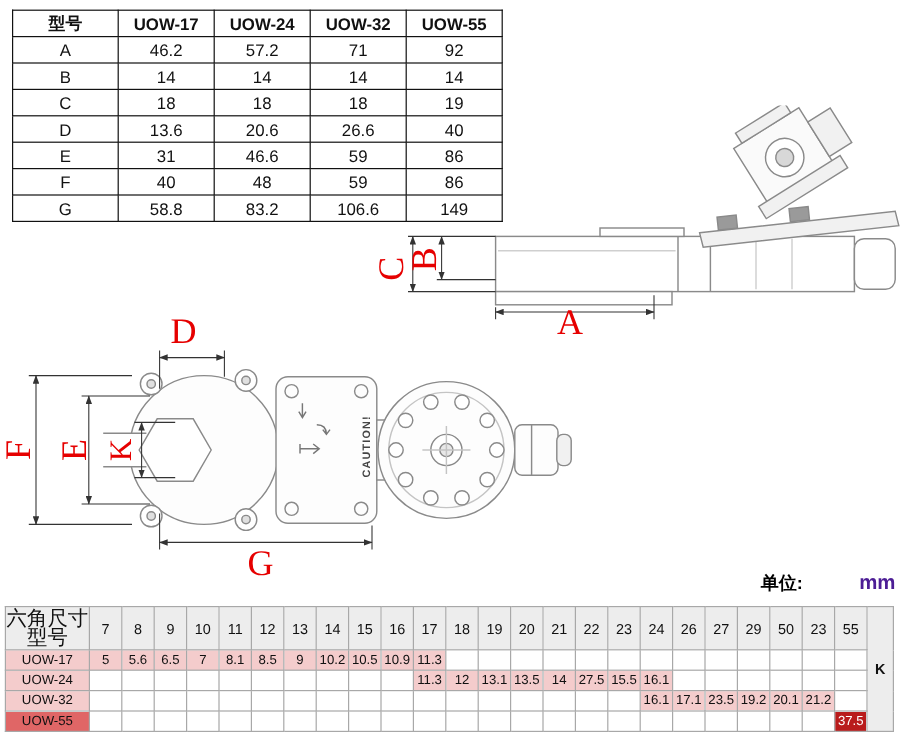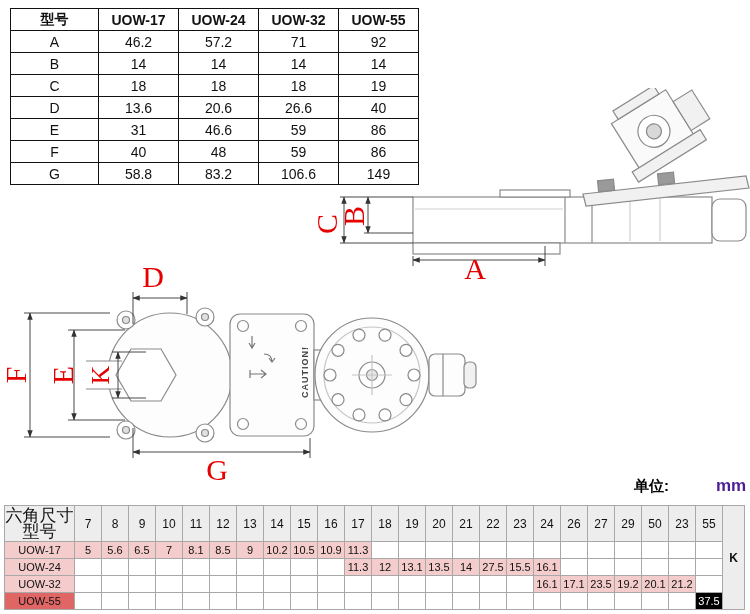--- a/index.html
+++ b/index.html
@@ -33,21 +33,21 @@
   
   table.hex { position:absolute; left:4px; top:505px; border-collapse:collapse;
               table-layout:fixed; font-size:11px; color:#111; }
   table.hex td { border:1px solid #a8a8a8; text-align:center; vertical-align:middle;
               height:17px; background:#fff; padding:0; overflow:hidden; }
   table.hex tr.hdr td { background:#ededed; height:36px; font-size:12px; }
   table.hex td.corner div { line-height:16px; font-size:17px; }
   table.hex td.kcell { background:#fff; font-size:21px; font-weight:bold; }
   table.hex td.model.pink, table.hex td.val.pink { background:#f4cccc; }
   table.hex td.model.red { background:#e06666; }
-  table.hex td.val.red { background:#000000; color:#fff;text-align:center; }
+  table.hex td.val.red { background:#b91c1c; color:#fff;text-align:center; }
 </style>
 </head>
 <body>
 
 <div class="page">
 
   <table class="spec">
     <colgroup>
         <col style="width:88px">
         <col style="width:80px">

